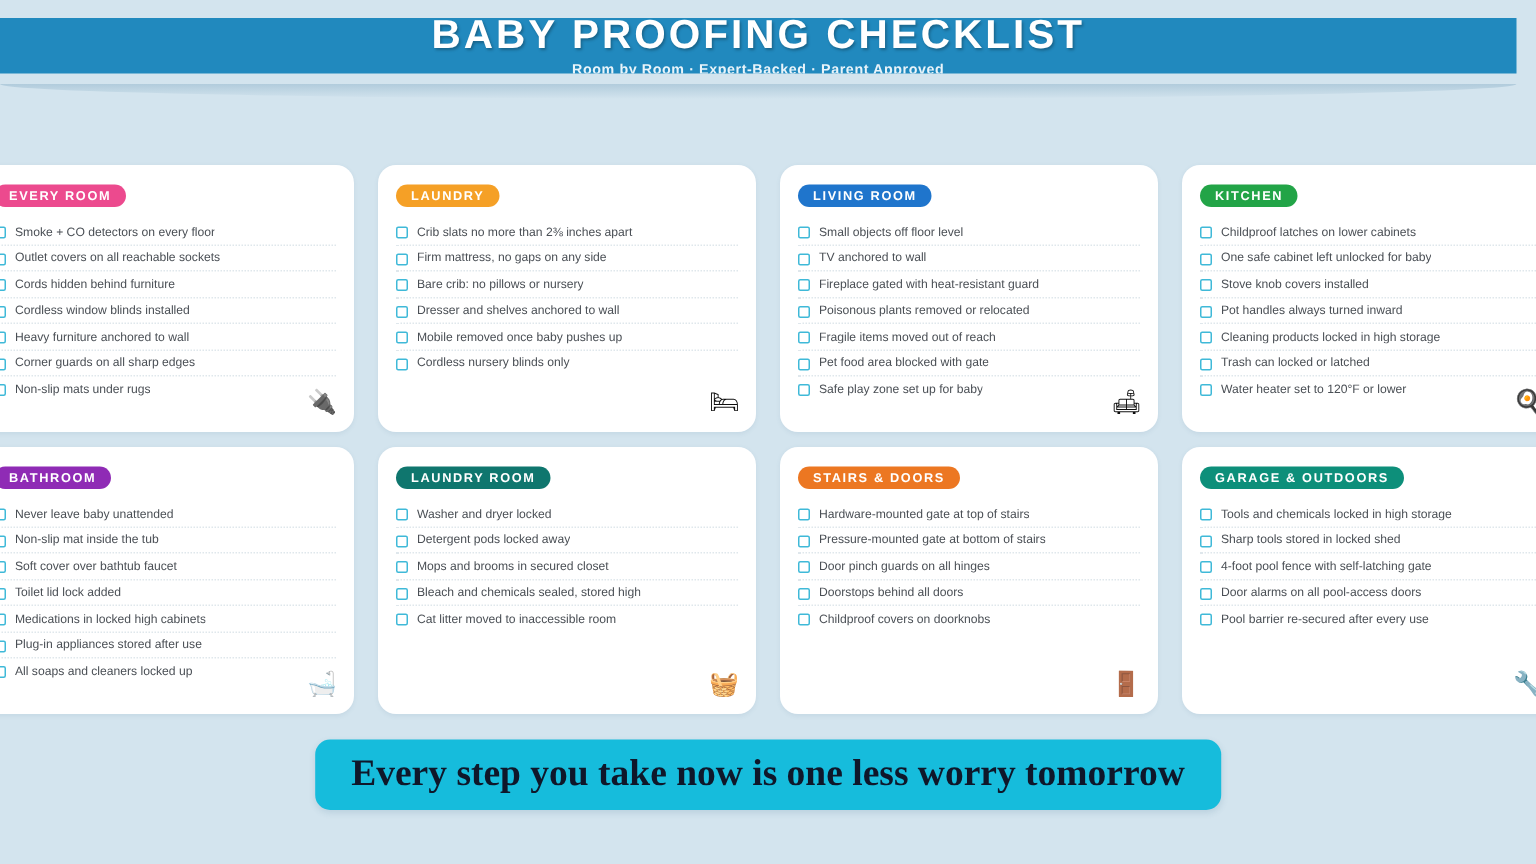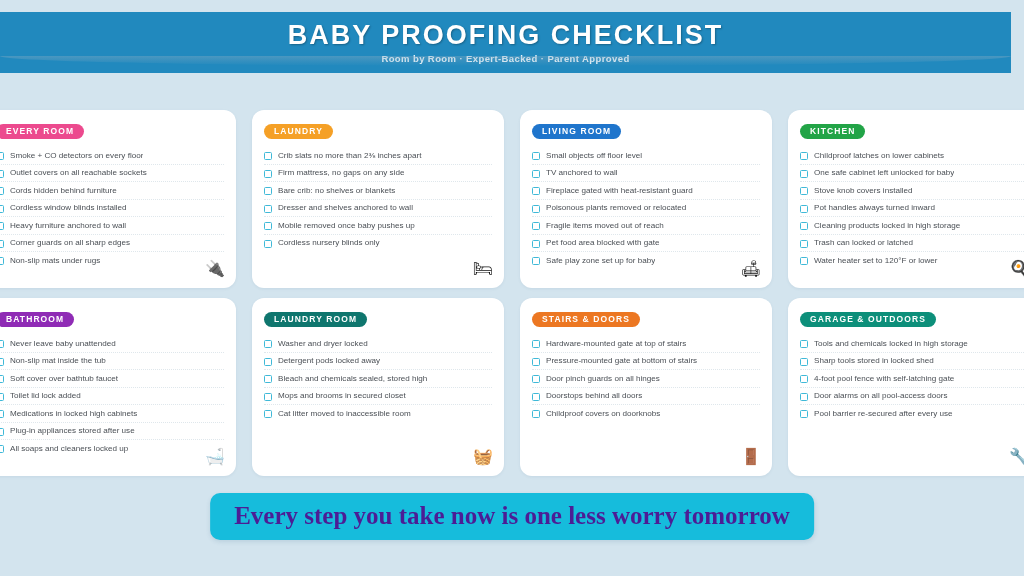--- a/index.html
+++ b/index.html
@@ -15,21 +15,21 @@
     font-family: "Liberation Sans", sans-serif;
     position: relative;
   }
 
   
   .header {
     position: absolute;
     left: 0;
     top: 12px;
     width: 1011px;
-    height: 61px;
+    height: 37px;
     background: #2189be;
     overflow: hidden;
   }
   .header-inner {
     position: absolute;
     inset: 0;
     display: flex;
     flex-direction: column;
     align-items: center;
     justify-content: center;
@@ -151,21 +151,21 @@
     left: 50%;
     transform: translateX(-50%);
     bottom: 36px;
     background: #16bcdc;
     border-radius: 10px;
     padding: 10px 24px 12px 24px;
     box-shadow: 0 2px 4px rgba(60,110,140,0.16);
   }
   .footer-text {
     font-family: "Liberation Serif", serif;
-    color: #4c1d95;
+    color: #0f172a;
     font-size: 25px;
     font-weight: bold;
     line-height: 1;
     white-space: nowrap;
   }
 </style>
 </head>
 <body>
 
 <div class="header">
@@ -211,21 +211,21 @@
         <li class="item">
           <span class="checkbox"></span>
           <span class="item-label">Crib slats no more than 2⅜ inches apart</span>
         </li>
         <li class="item">
           <span class="checkbox"></span>
           <span class="item-label">Firm mattress, no gaps on any side</span>
         </li>
         <li class="item">
           <span class="checkbox"></span>
-          <span class="item-label">Bare crib: no shelves or blankets</span>
+          <span class="item-label">Bare crib: no pillows or nursery</span>
         </li>
         <li class="item">
           <span class="checkbox"></span>
           <span class="item-label">Dresser and shelves anchored to wall</span>
         </li>
         <li class="item">
           <span class="checkbox"></span>
           <span class="item-label">Mobile removed once baby pushes up</span>
         </li>
         <li class="item">
@@ -327,25 +327,25 @@
         <li class="item">
           <span class="checkbox"></span>
           <span class="item-label">Washer and dryer locked</span>
         </li>
         <li class="item">
           <span class="checkbox"></span>
           <span class="item-label">Detergent pods locked away</span>
         </li>
         <li class="item">
           <span class="checkbox"></span>
+          <span class="item-label">Mops and brooms in secured closet</span>
+        </li>
+        <li class="item">
+          <span class="checkbox"></span>
           <span class="item-label">Bleach and chemicals sealed, stored high</span>
-        </li>
-        <li class="item">
-          <span class="checkbox"></span>
-          <span class="item-label">Mops and brooms in secured closet</span>
         </li>
         <li class="item">
           <span class="checkbox"></span>
           <span class="item-label">Cat litter moved to inaccessible room</span>
         </li>
       </ul><span class="card-icon">🧺</span></div>
     <div class="card"><span class="pill" style="background: rgb(236, 119, 34);">STAIRS &amp; DOORS</span><ul class="items">
         <li class="item">
           <span class="checkbox"></span>
           <span class="item-label">Hardware-mounted gate at top of stairs</span>

